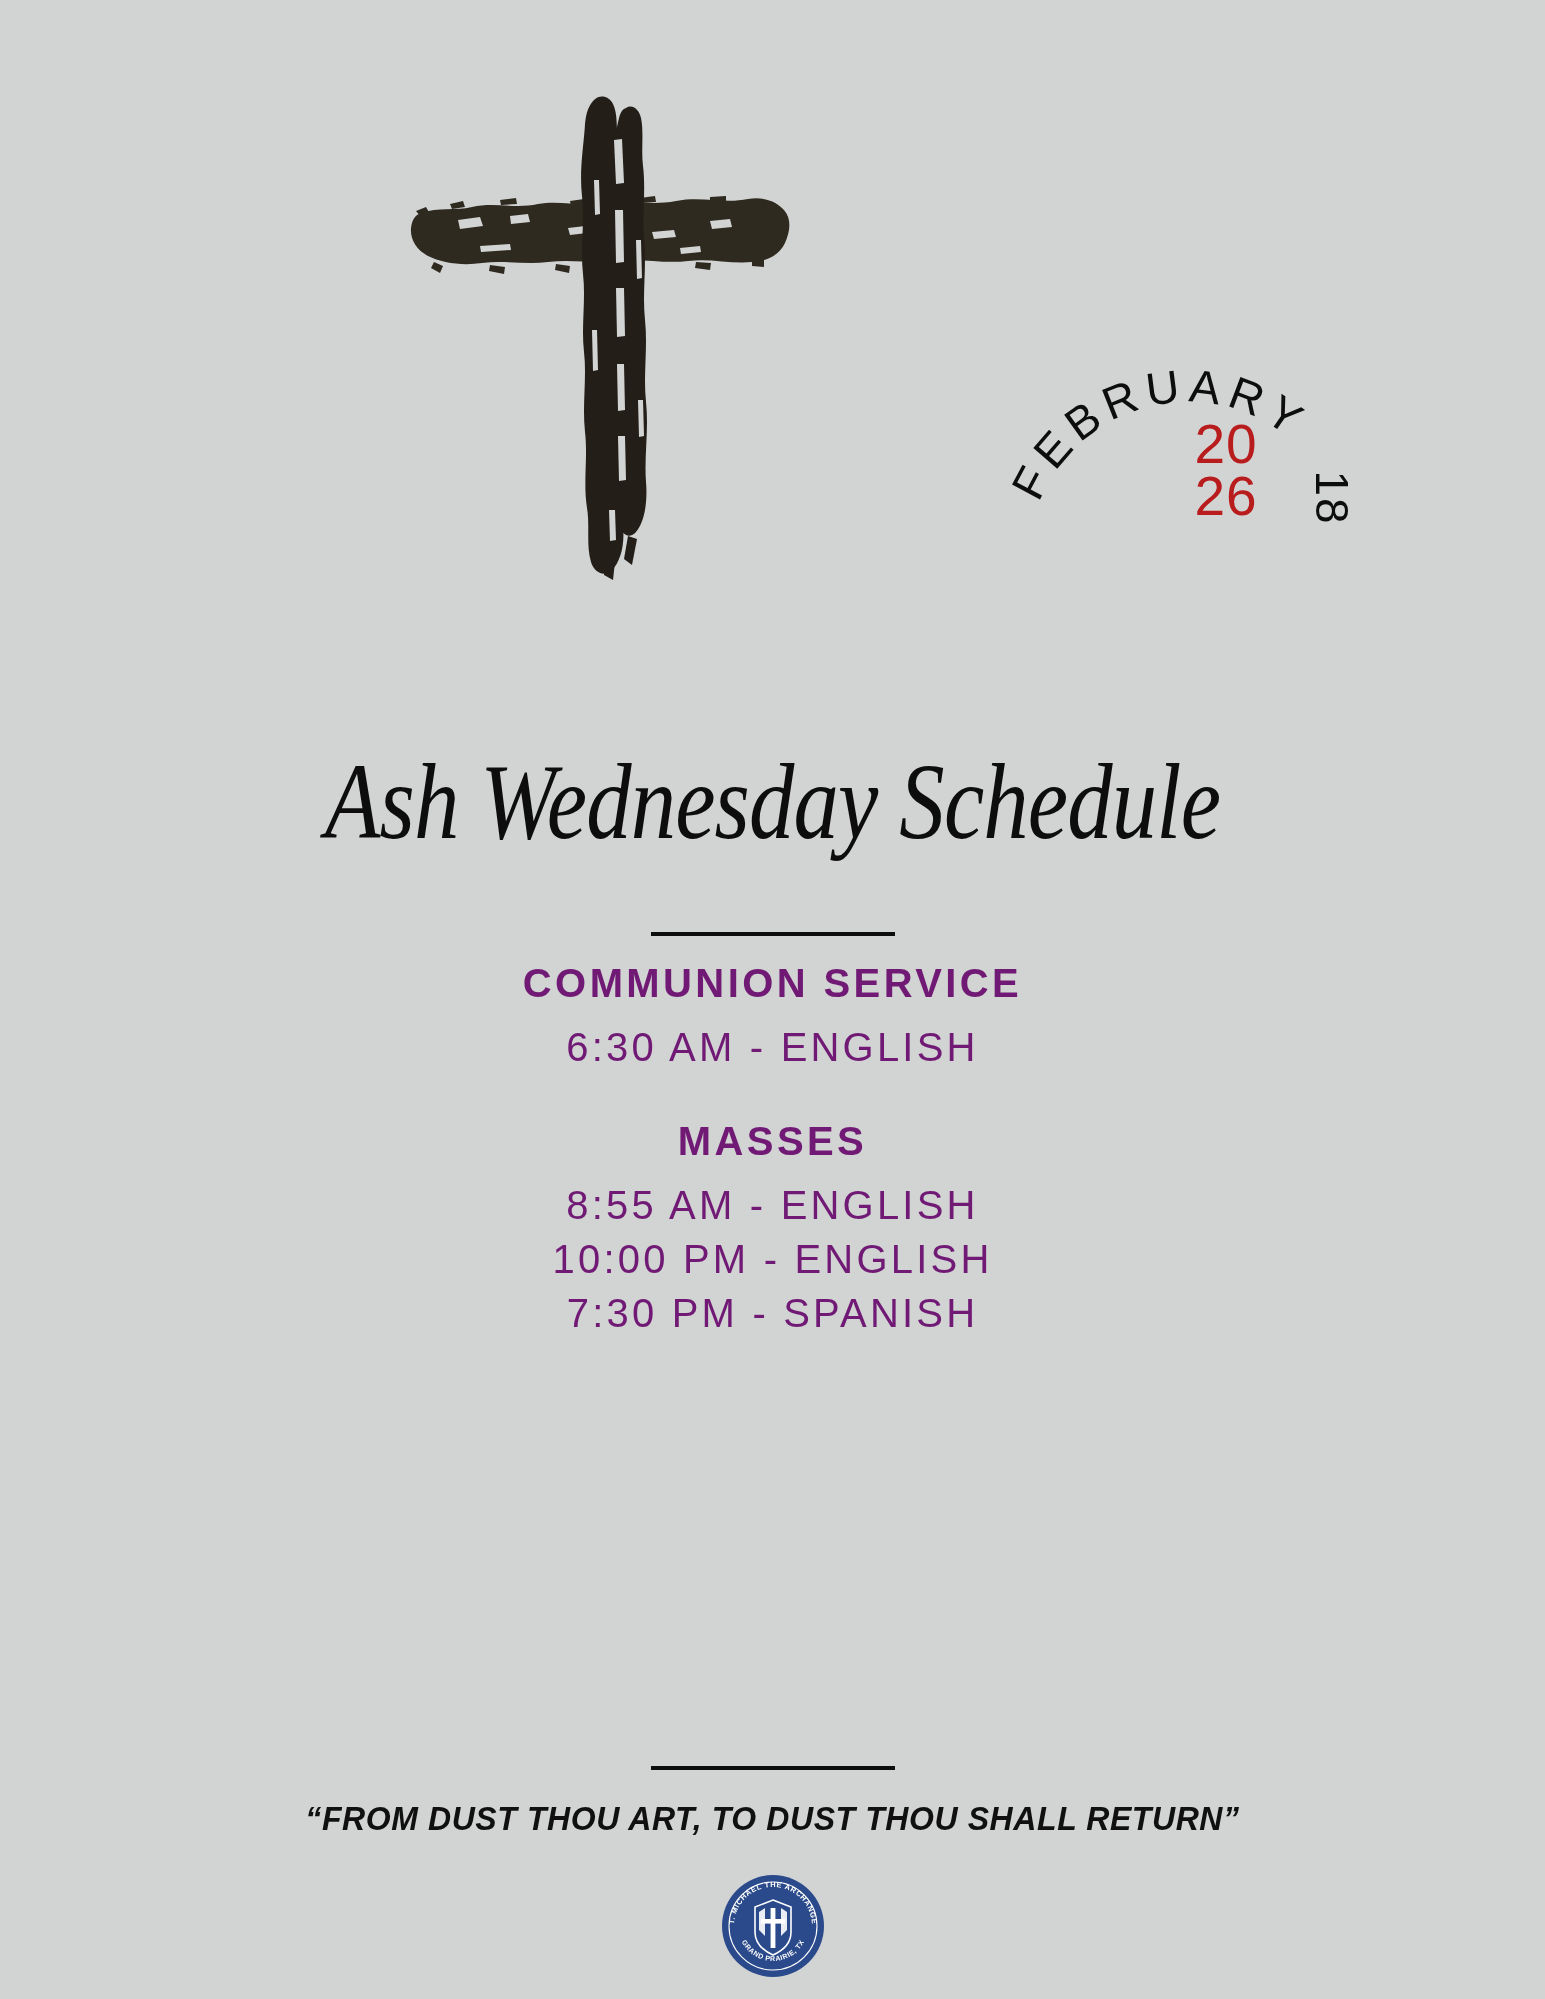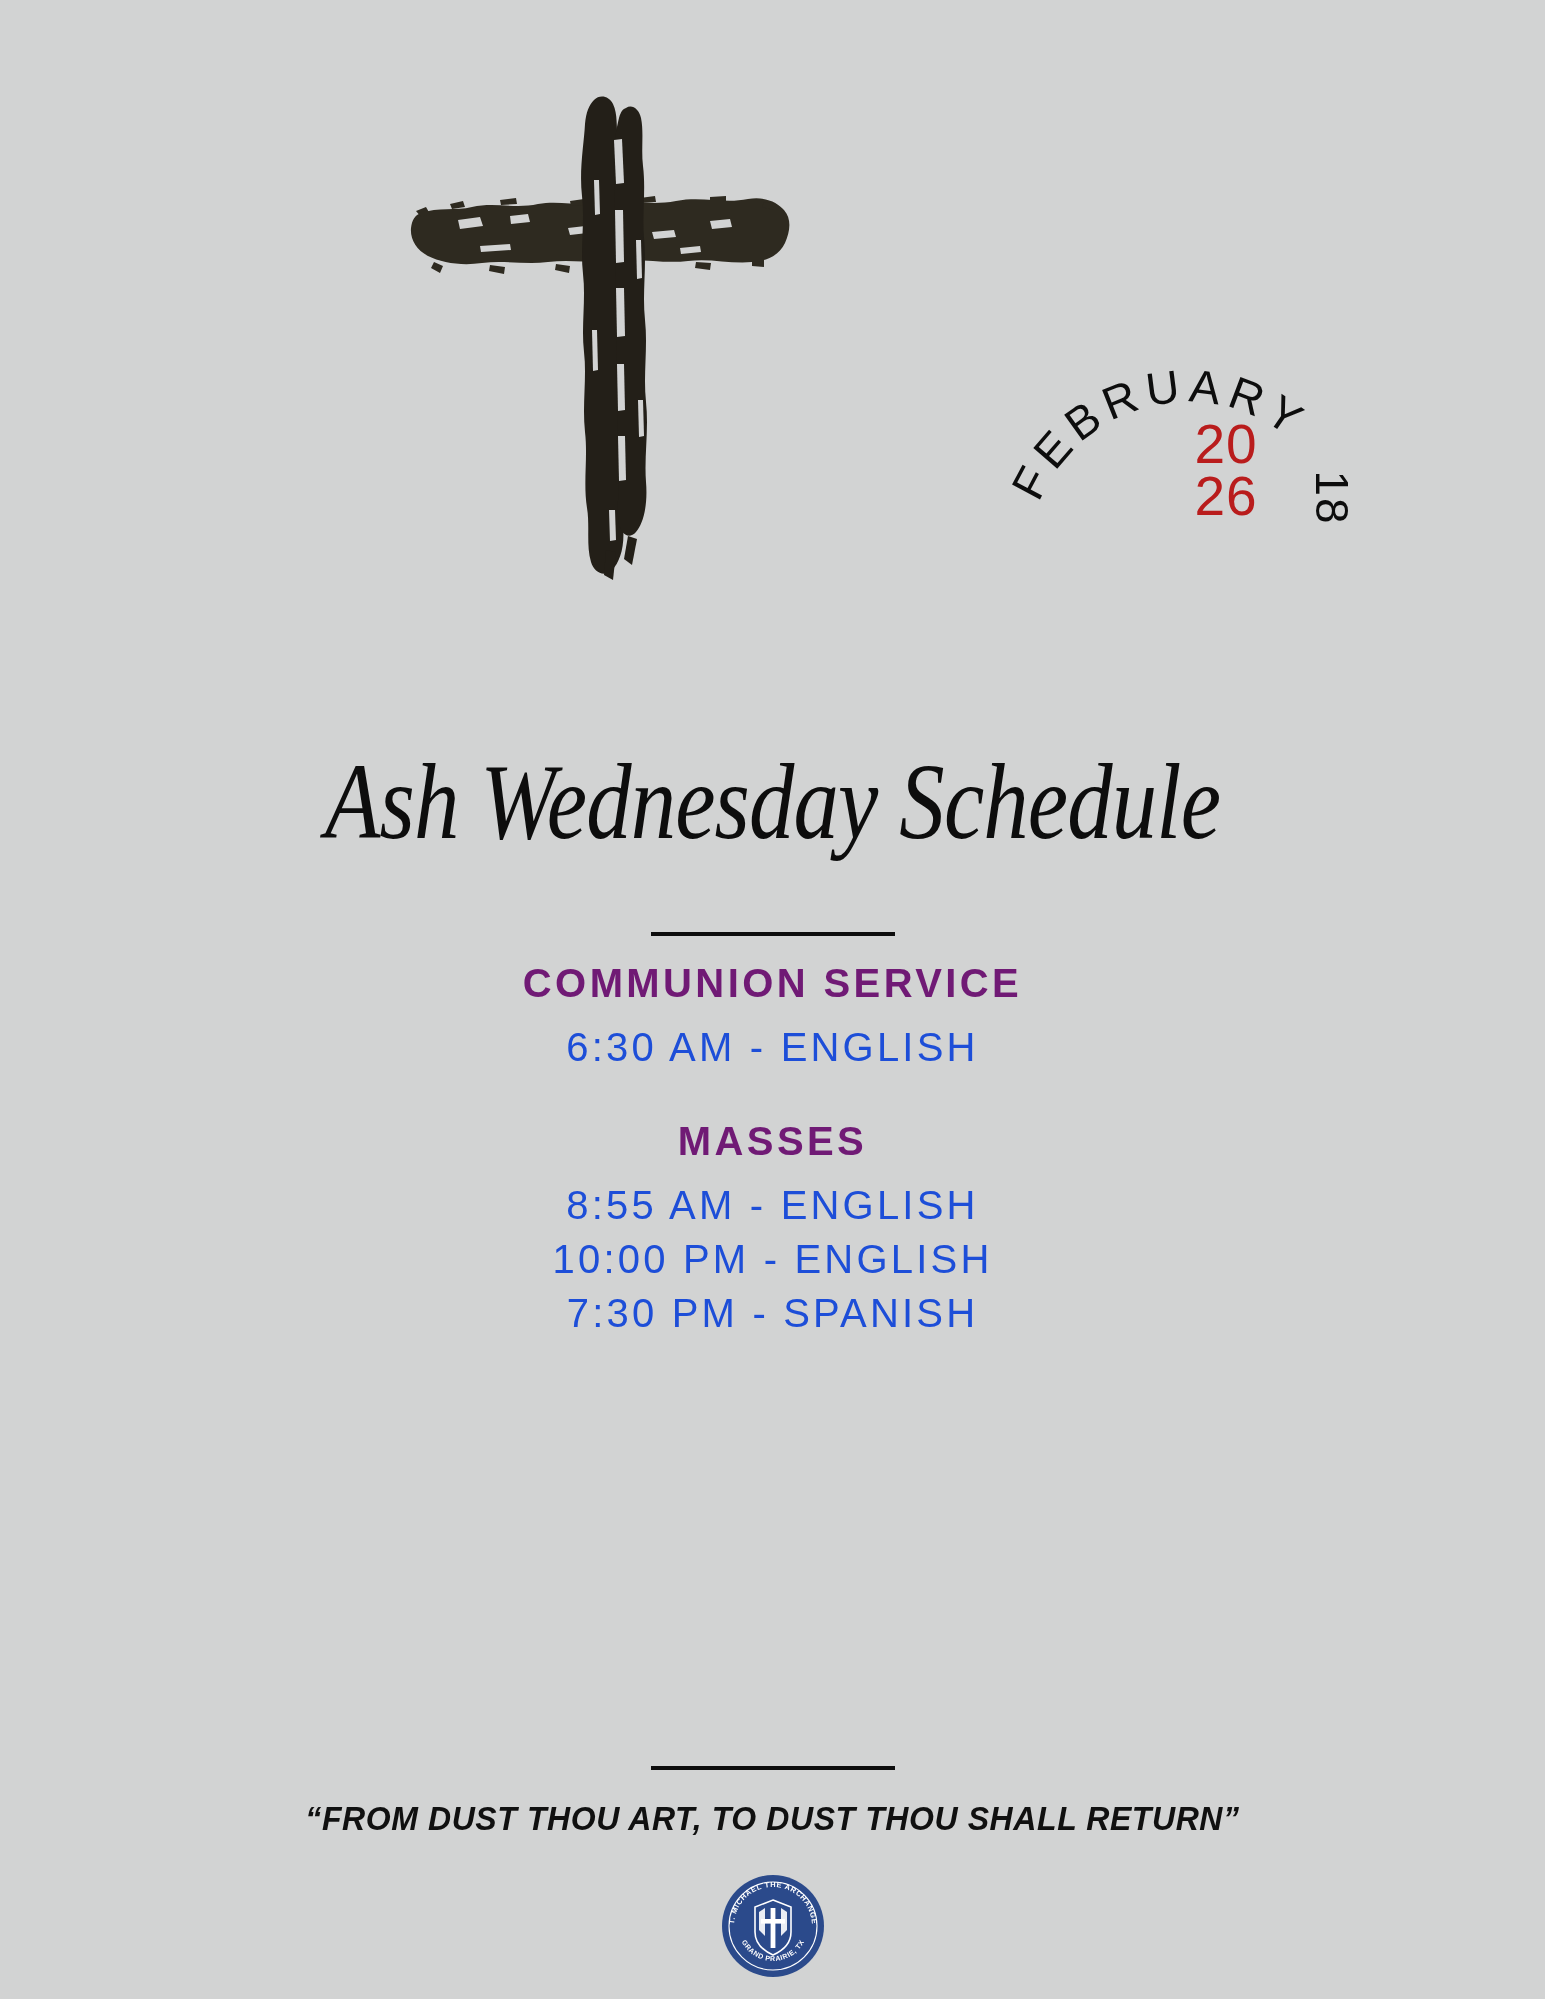--- a/index.html
+++ b/index.html
@@ -106,21 +106,21 @@
     line-height: 1.15;
     margin-bottom: 14px;
     color: #701a75;
   }
   .sect-heading.wide { letter-spacing: 2.6px; font-size: 41px; }
   .sect-item {
     font-size: 40px;
     font-weight: 300;
     letter-spacing: 3.2px;
     line-height: 1.35;
-    color: #1d4ed8;
+    color: #701a75;
   }
 
   
   .quote {
     position: absolute;
     left: 0;
     top: 1800px;
     width: 100%;
     text-align: center;
     font-size: 33px;

